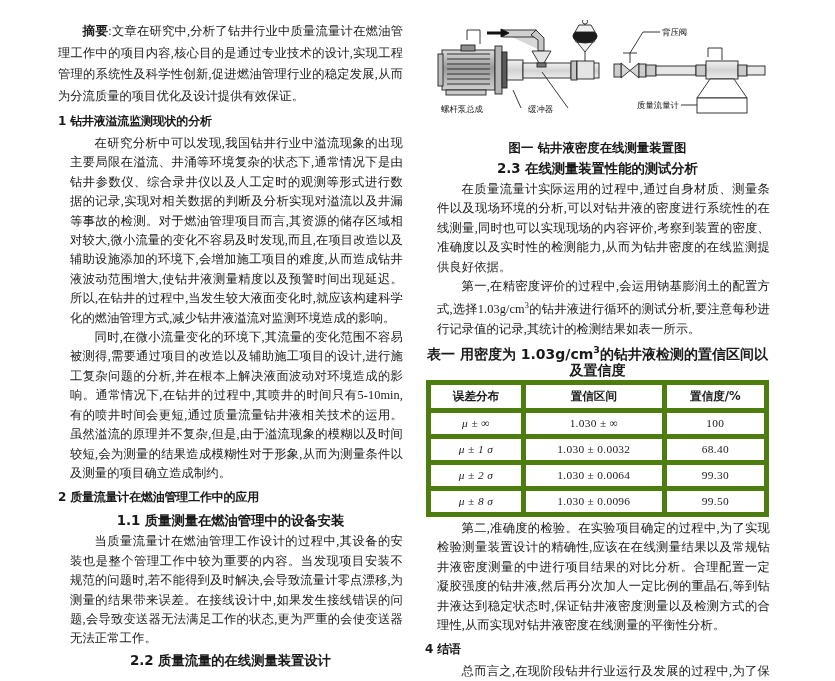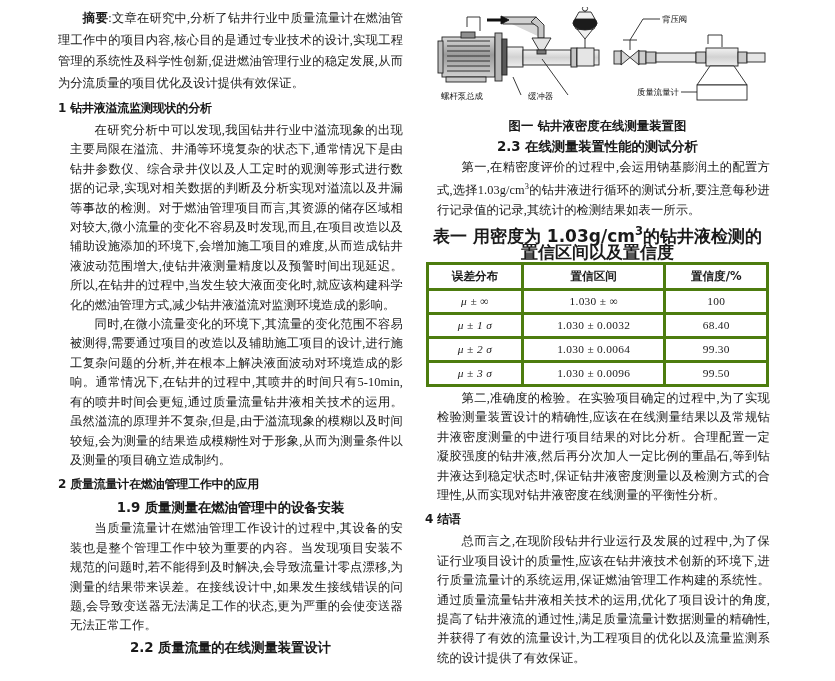--- a/index.html
+++ b/index.html
@@ -12,21 +12,21 @@
     height: 681px;
     font-family: "Liberation Serif", "DejaVu Serif", serif;
     color: #1a1a1a;
     overflow: hidden;
   }
   .page {
     position: relative;
     width: 835px;
     height: 642px;
     box-sizing: border-box;
-    padding: 7px 48px 0 58px;
+    padding: 20px 48px 0 58px;
   }
   .columns {
     display: flex;
     gap: 22px;
     align-items: flex-start;
   }
   .col {
     width: 345px;
     flex: 0 0 345px;
   }
@@ -86,42 +86,42 @@
   
   .figure-block {
     margin: 0 0 2px 0;
     text-align: center;
   }
   .figure-caption {
     font-size: 12.4px;
     font-weight: bold;
     font-family: "DejaVu Sans", "Liberation Sans", sans-serif;
     line-height: 18px;
-    margin-top: 1px;
+    margin-top: 10px;
     text-align: center;
   }
 
   
   .table-caption {
-    font-size: 17px;
+    font-size: 14px;
     font-weight: bold;
     font-family: "DejaVu Sans", "Liberation Sans", sans-serif;
     text-align: center;
     margin: 3px 0 2px 0;
     line-height: 16px;
   }
   table.data {
     border-collapse: collapse;
     width: 343px;
     margin: 0 auto 2px auto;
     font-size: 11.4px;
   }
   table.data th,
   table.data td {
-    border: 3px solid #4d7c0f;
+    border: 5px solid #4d7c0f;
     text-align: center;
     padding: 3px 2px 4px 2px;
     line-height: 14px;
     font-weight: normal;
   }
   table.data th {
     font-weight: bold;
     font-family: "DejaVu Sans", "Liberation Sans", sans-serif;
     font-size: 11.6px;
     padding: 4px 2px 5px 2px;
@@ -149,21 +149,21 @@
 
 
       <h1 class="h-main">1 钻井液溢流监测现状的分析</h1>
 
       <p class="body">在研究分析中可以发现,我国钻井行业中溢流现象的出现主要局限在溢流、井涌等环境复杂的状态下,通常情况下是由钻井参数仪、综合录井仪以及人工定时的观测等形式进行数据的记录,实现对相关数据的判断及分析实现对溢流以及井漏等事故的检测。对于燃油管理项目而言,其资源的储存区域相对较大,微小流量的变化不容易及时发现,而且,在项目改造以及辅助设施添加的环境下,会增加施工项目的难度,从而造成钻井液波动范围增大,使钻井液测量精度以及预警时间出现延迟。所以,在钻井的过程中,当发生较大液面变化时,就应该构建科学化的燃油管理方式,减少钻井液溢流对监测环境造成的影响。</p>
 
       <p class="body">同时,在微小流量变化的环境下,其流量的变化范围不容易被测得,需要通过项目的改造以及辅助施工项目的设计,进行施工复杂问题的分析,并在根本上解决液面波动对环境造成的影响。通常情况下,在钻井的过程中,其喷井的时间只有5-10min,有的喷井时间会更短,通过质量流量钻井液相关技术的运用。虽然溢流的原理并不复杂,但是,由于溢流现象的模糊以及时间较短,会为测量的结果造成模糊性对于形象,从而为测量条件以及测量的项目确立造成制约。</p>
 
       <h1 class="h-main">2 质量流量计在燃油管理工作中的应用</h1>
 
-      <h2 class="h-sub">1.9 质量测量在燃油管理中的设备安装</h2>
+      <h2 class="h-sub">1.1 质量测量在燃油管理中的设备安装</h2>
 
       <p class="body">当质量流量计在燃油管理工作设计的过程中,其设备的安装也是整个管理工作中较为重要的内容。当发现项目安装不规范的问题时,若不能得到及时解决,会导致流量计零点漂移,为测量的结果带来误差。在接线设计中,如果发生接线错误的问题,会导致变送器无法满足工作的状态,更为严重的会使变送器无法正常工作。</p>
 
       <h2 class="h-sub">2.2 质量流量的在线测量装置设计</h2>
     </div>
 
     <div class="col">
 
       <div class="figure-block">
         <svg width="345" height="105" viewBox="0 0 345 105">
@@ -255,20 +255,21 @@
           <text x="16" y="92" font-family="DejaVu Sans, Liberation Sans, sans-serif" font-size="8.4" fill="#111">螺杆泵总成</text>
           <text x="103" y="92" font-family="DejaVu Sans, Liberation Sans, sans-serif" font-size="8.4" fill="#111">缓冲器</text>
           <text x="237" y="15" font-family="DejaVu Sans, Liberation Sans, sans-serif" font-size="8.4" fill="#111">背压阀</text>
           <text x="212" y="88" font-family="DejaVu Sans, Liberation Sans, sans-serif" font-size="8.4" fill="#111">质量流量计</text>
         </svg>
         <div class="figure-caption">图一 钻井液密度在线测量装置图</div>
       </div>
 
       <h2 class="h-sub">2.3 在线测量装置性能的测试分析</h2>
 
+      <p class="body">在质量流量计实际运用的过程中,通过自身材质、测量条件以及现场环境的分析,可以对钻井液的密度进行系统性的在线测量,同时也可以实现现场的内容评价,考察到装置的密度、准确度以及实时性的检测能力,从而为钻井密度的在线监测提供良好依据。</p>
 
       <p class="body"><span>第一,在精密度评价的过程中,会运用钠基膨润土的配置方式,选择</span><span>1.03g/cm</span><span class="sup">3</span><span>的钻井液进行循环的测试分析,要注意每秒进行记录值的记录,其统计的检测结果如表一所示。</span></p>
 
       <div class="table-caption"><span>表一 用密度为 1.03g/cm</span><span class="sup">3</span><span>的钻井液检测的置信区间以及置信度</span></div>
 
       <table class="data">
         <thead>
           <tr>
             <th>误差分布</th>
             <th>置信区间</th>
@@ -285,21 +286,21 @@
             <td class="math">μ ± 1 σ</td>
             <td class="num">1.030 ± 0.0032</td>
             <td class="num">68.40</td>
           </tr>
           <tr>
             <td class="math">μ ± 2 σ</td>
             <td class="num">1.030 ± 0.0064</td>
             <td class="num">99.30</td>
           </tr>
           <tr>
-            <td class="math">μ ± 3 σ</td>
+            <td class="math">μ ± 8 σ</td>
             <td class="num">1.030 ± 0.0096</td>
             <td class="num">99.50</td>
           </tr>
         </tbody>
       </table>
 
       <p class="body">第二,准确度的检验。在实验项目确定的过程中,为了实现检验测量装置设计的精确性,应该在在线测量结果以及常规钻井液密度测量的中进行项目结果的对比分析。合理配置一定凝胶强度的钻井液,然后再分次加人一定比例的重晶石,等到钻井液达到稳定状态时,保证钻井液密度测量以及检测方式的合理性,从而实现对钻井液密度在线测量的平衡性分析。</p>
 
       <h1 class="h-main">4 结语</h1>
 

